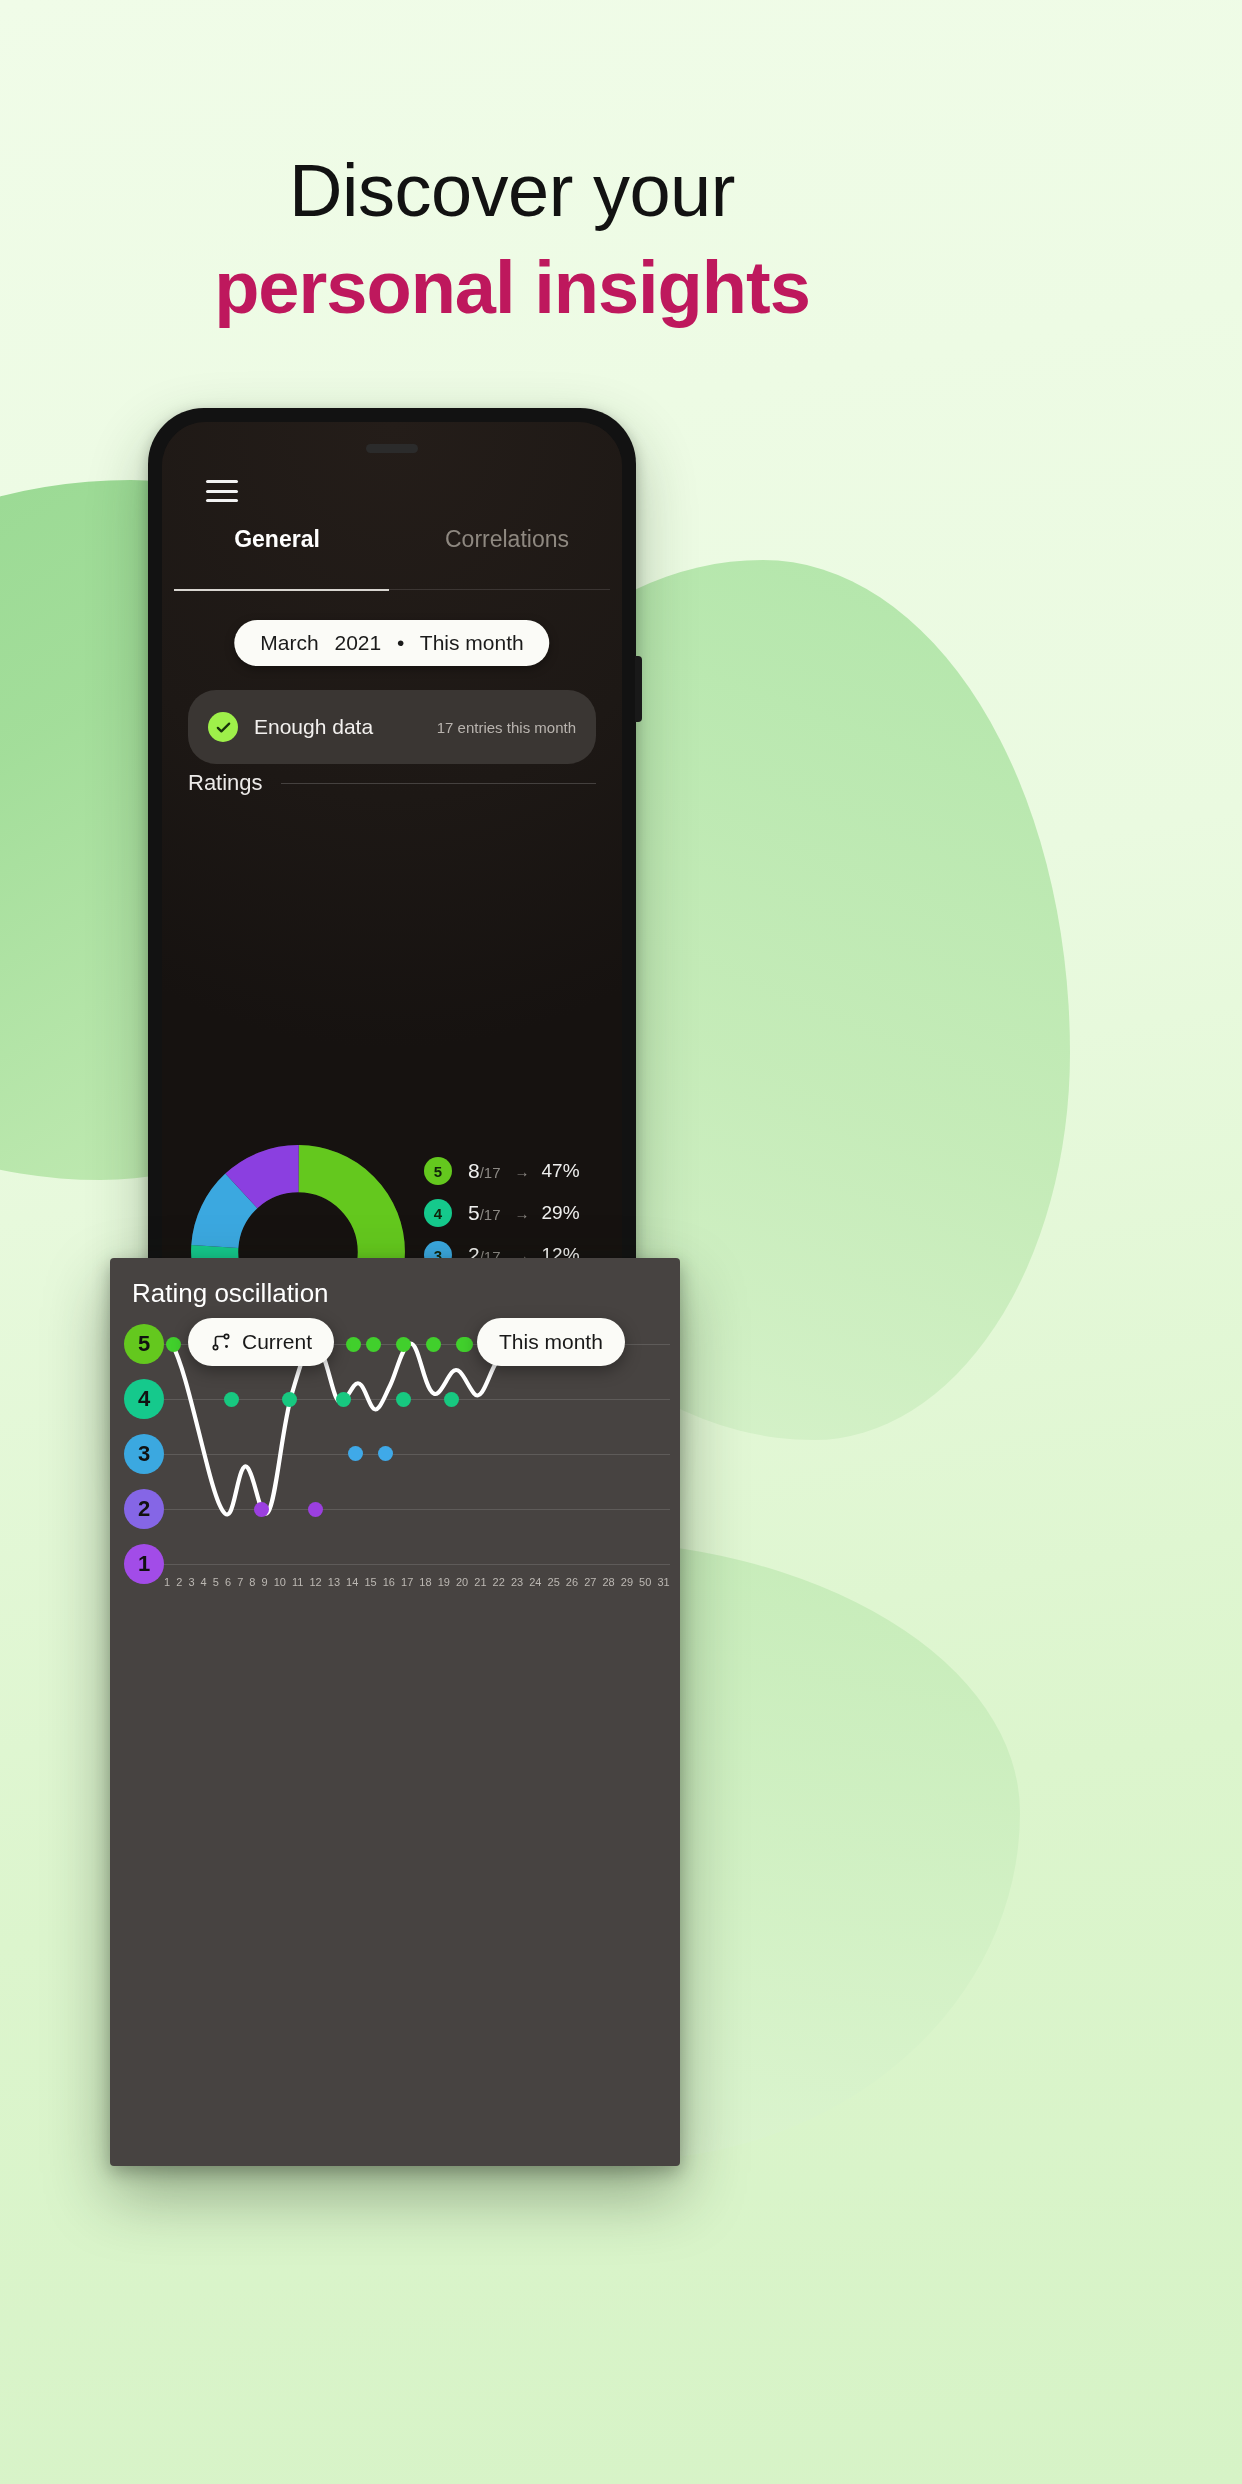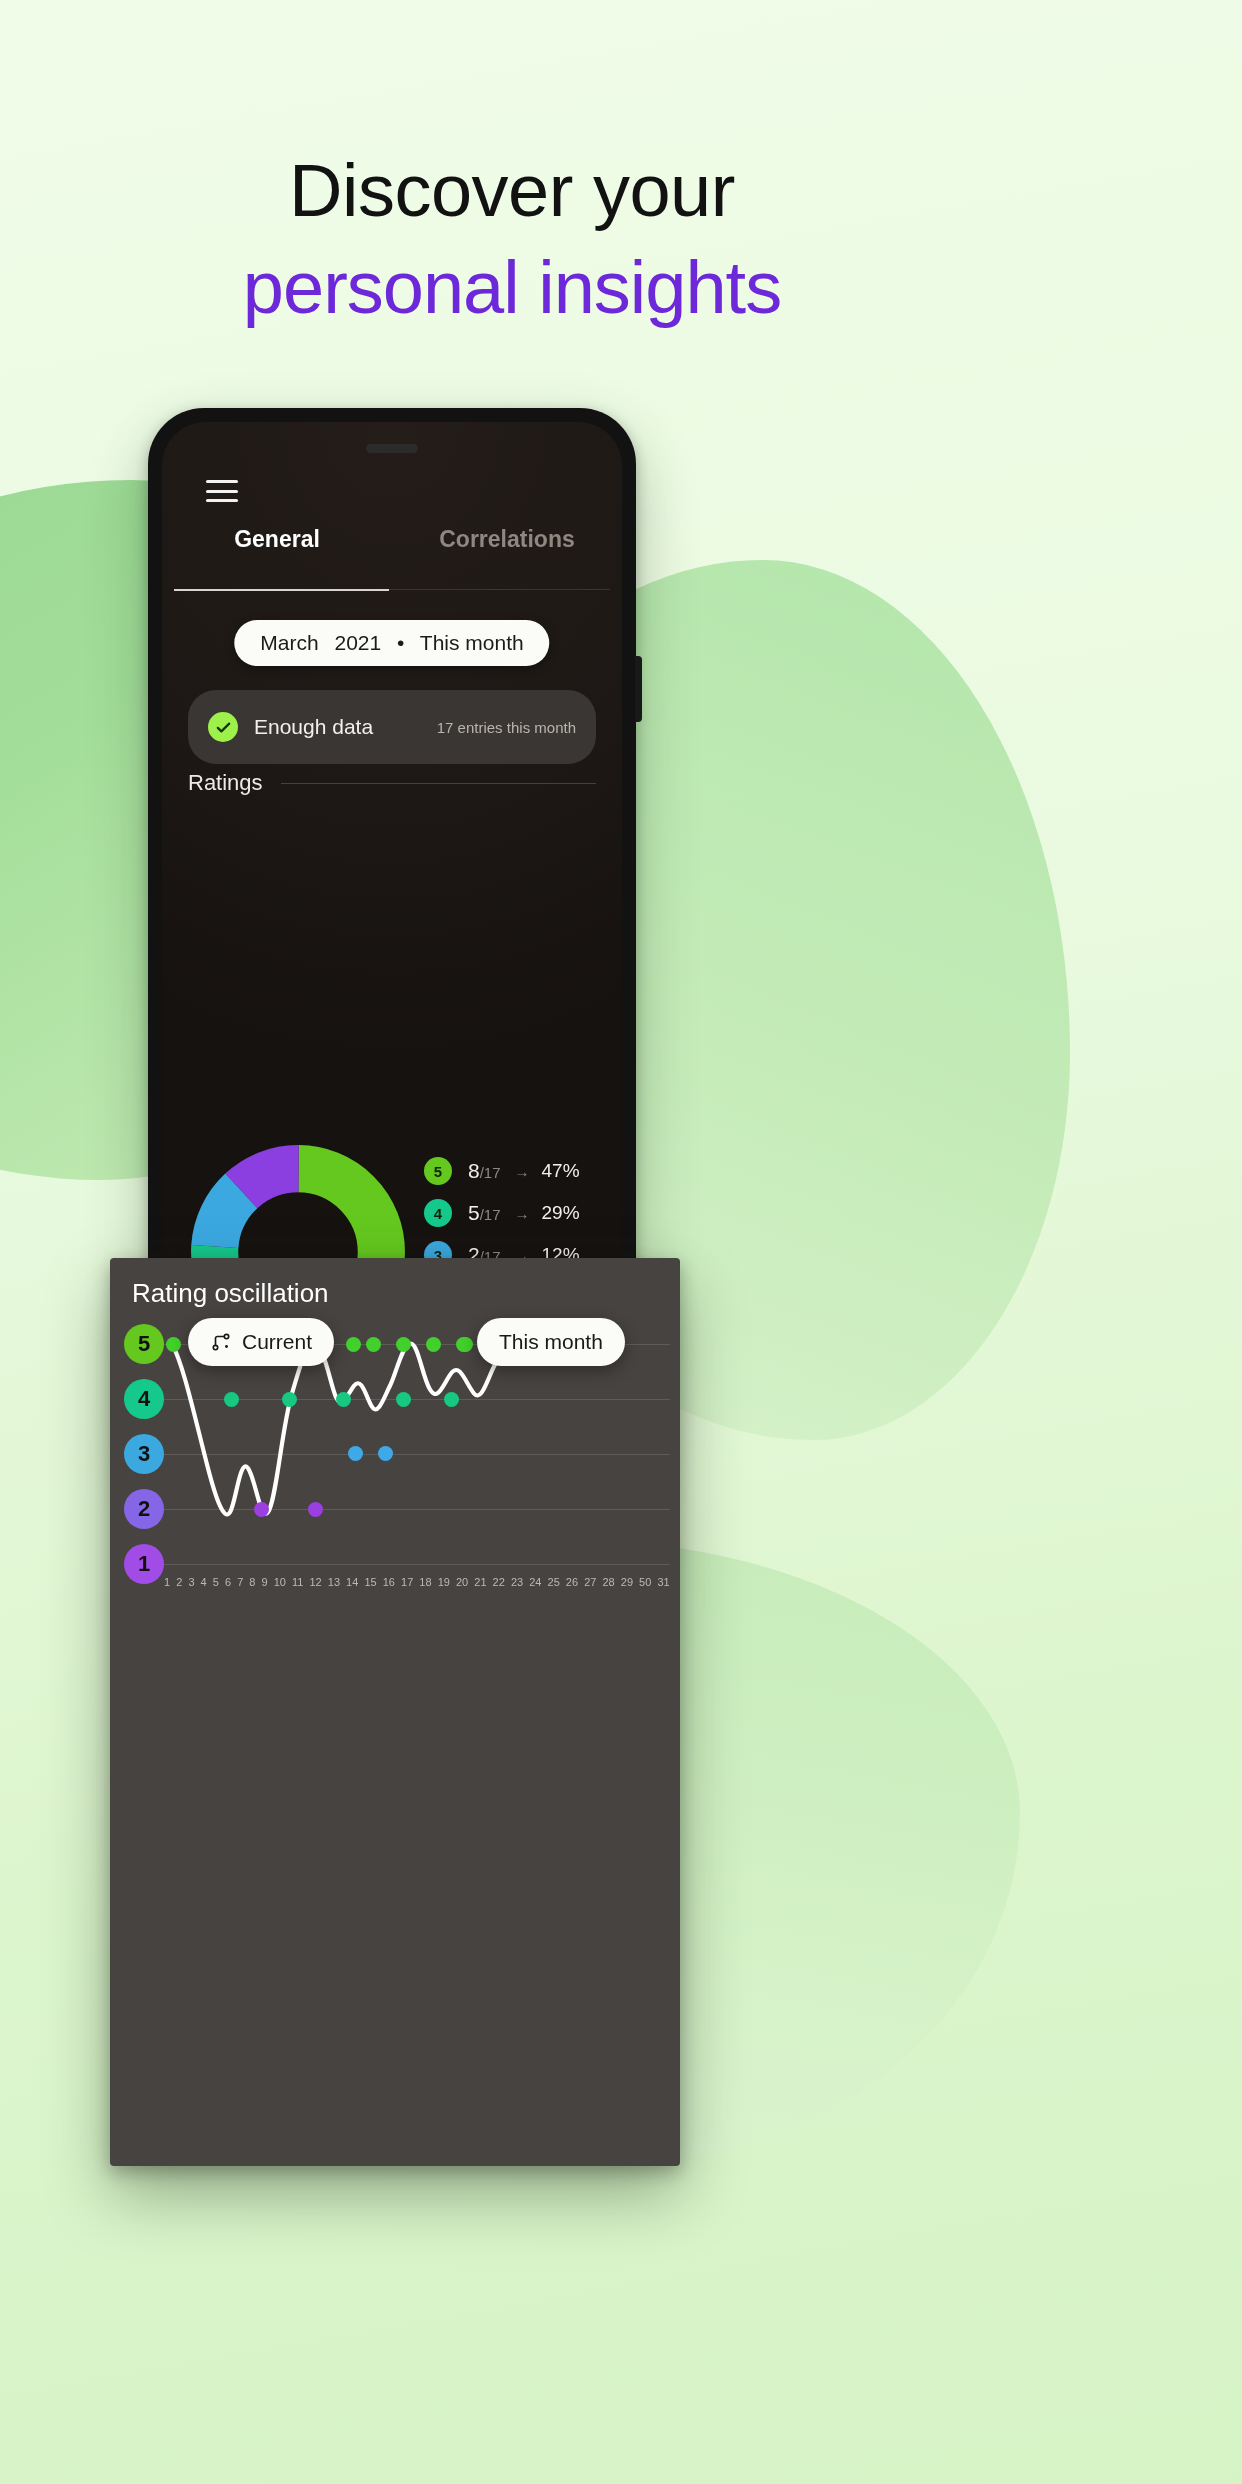--- a/index.html
+++ b/index.html
@@ -48,21 +48,21 @@
     text-align:center; z-index:6;
   }
   #headline .l1 {
     display:block;
     font-size:74px; line-height:86px;
     font-weight:300; letter-spacing:-.5px; color:#121212;
   }
   #headline .l2 {
     display:block;
     font-size:74px; line-height:92px;
-    font-weight:400; letter-spacing:-1px; color:#6d28d9;
+    font-weight:700; letter-spacing:-1px; color:#be185d;
     margin-top:8px;
   }
 
   
   #phone {
     position:absolute; left:148px; top:408px;
     width:488px; height:1072px;
     background:#121212;
     border-radius:56px;
     box-shadow:0 26px 60px rgba(30,60,25,.30), 0 4px 14px rgba(0,0,0,.25);
@@ -99,21 +99,21 @@
   #hamburger span { display:block; height:3px; background:#f2f2f2; border-radius:2px; }
 
   
   #tabs {
     position:absolute; top:104px; left:0; width:460px;
     display:flex;
   }
   .tab {
     flex:1; text-align:center;
     font-size:23px; padding-bottom:20px;
-    color:#8e8880; font-weight:700;
+    color:#8e8880; font-weight:400;
   }
   .tab.active { color:#ffffff; font-weight:600; }
   #tab-underline {
     position:absolute; top:167px; left:12px;
     width:215px; height:2px; background:#d8d5d0;
   }
   #tab-rule {
     position:absolute; top:167px; left:12px; width:436px; height:1px;
     background:rgba(255,255,255,.12);
   }

